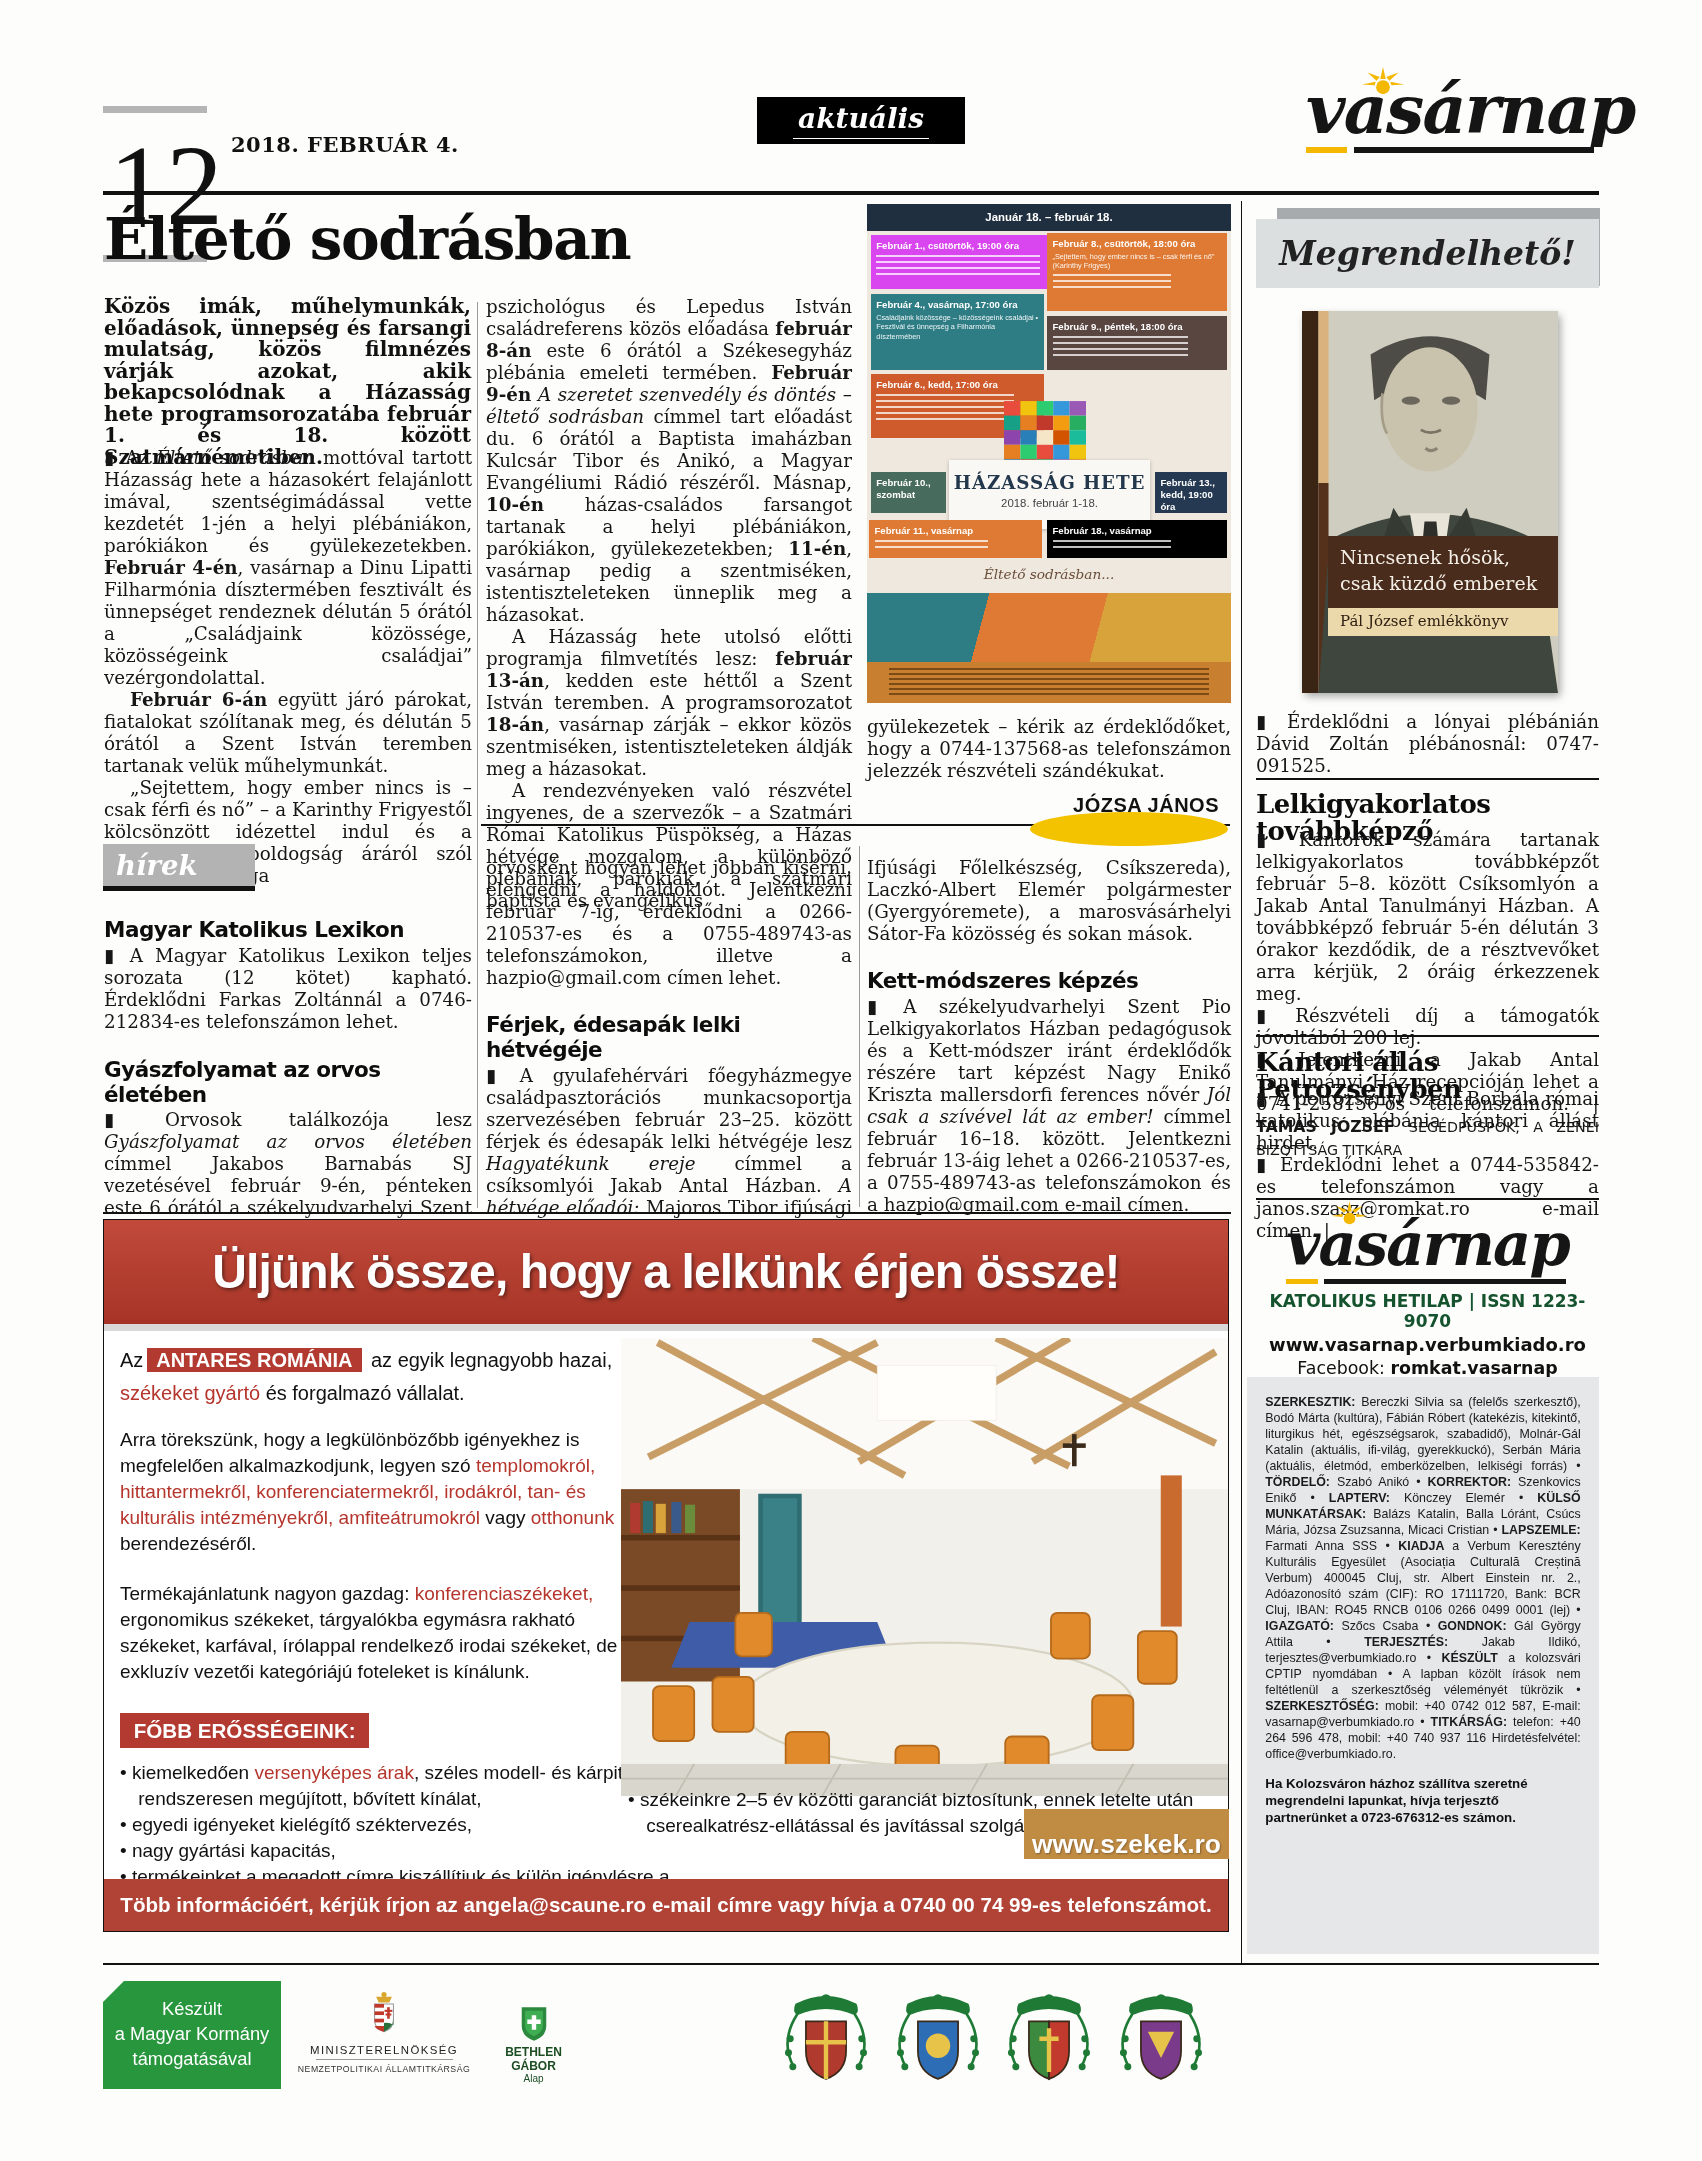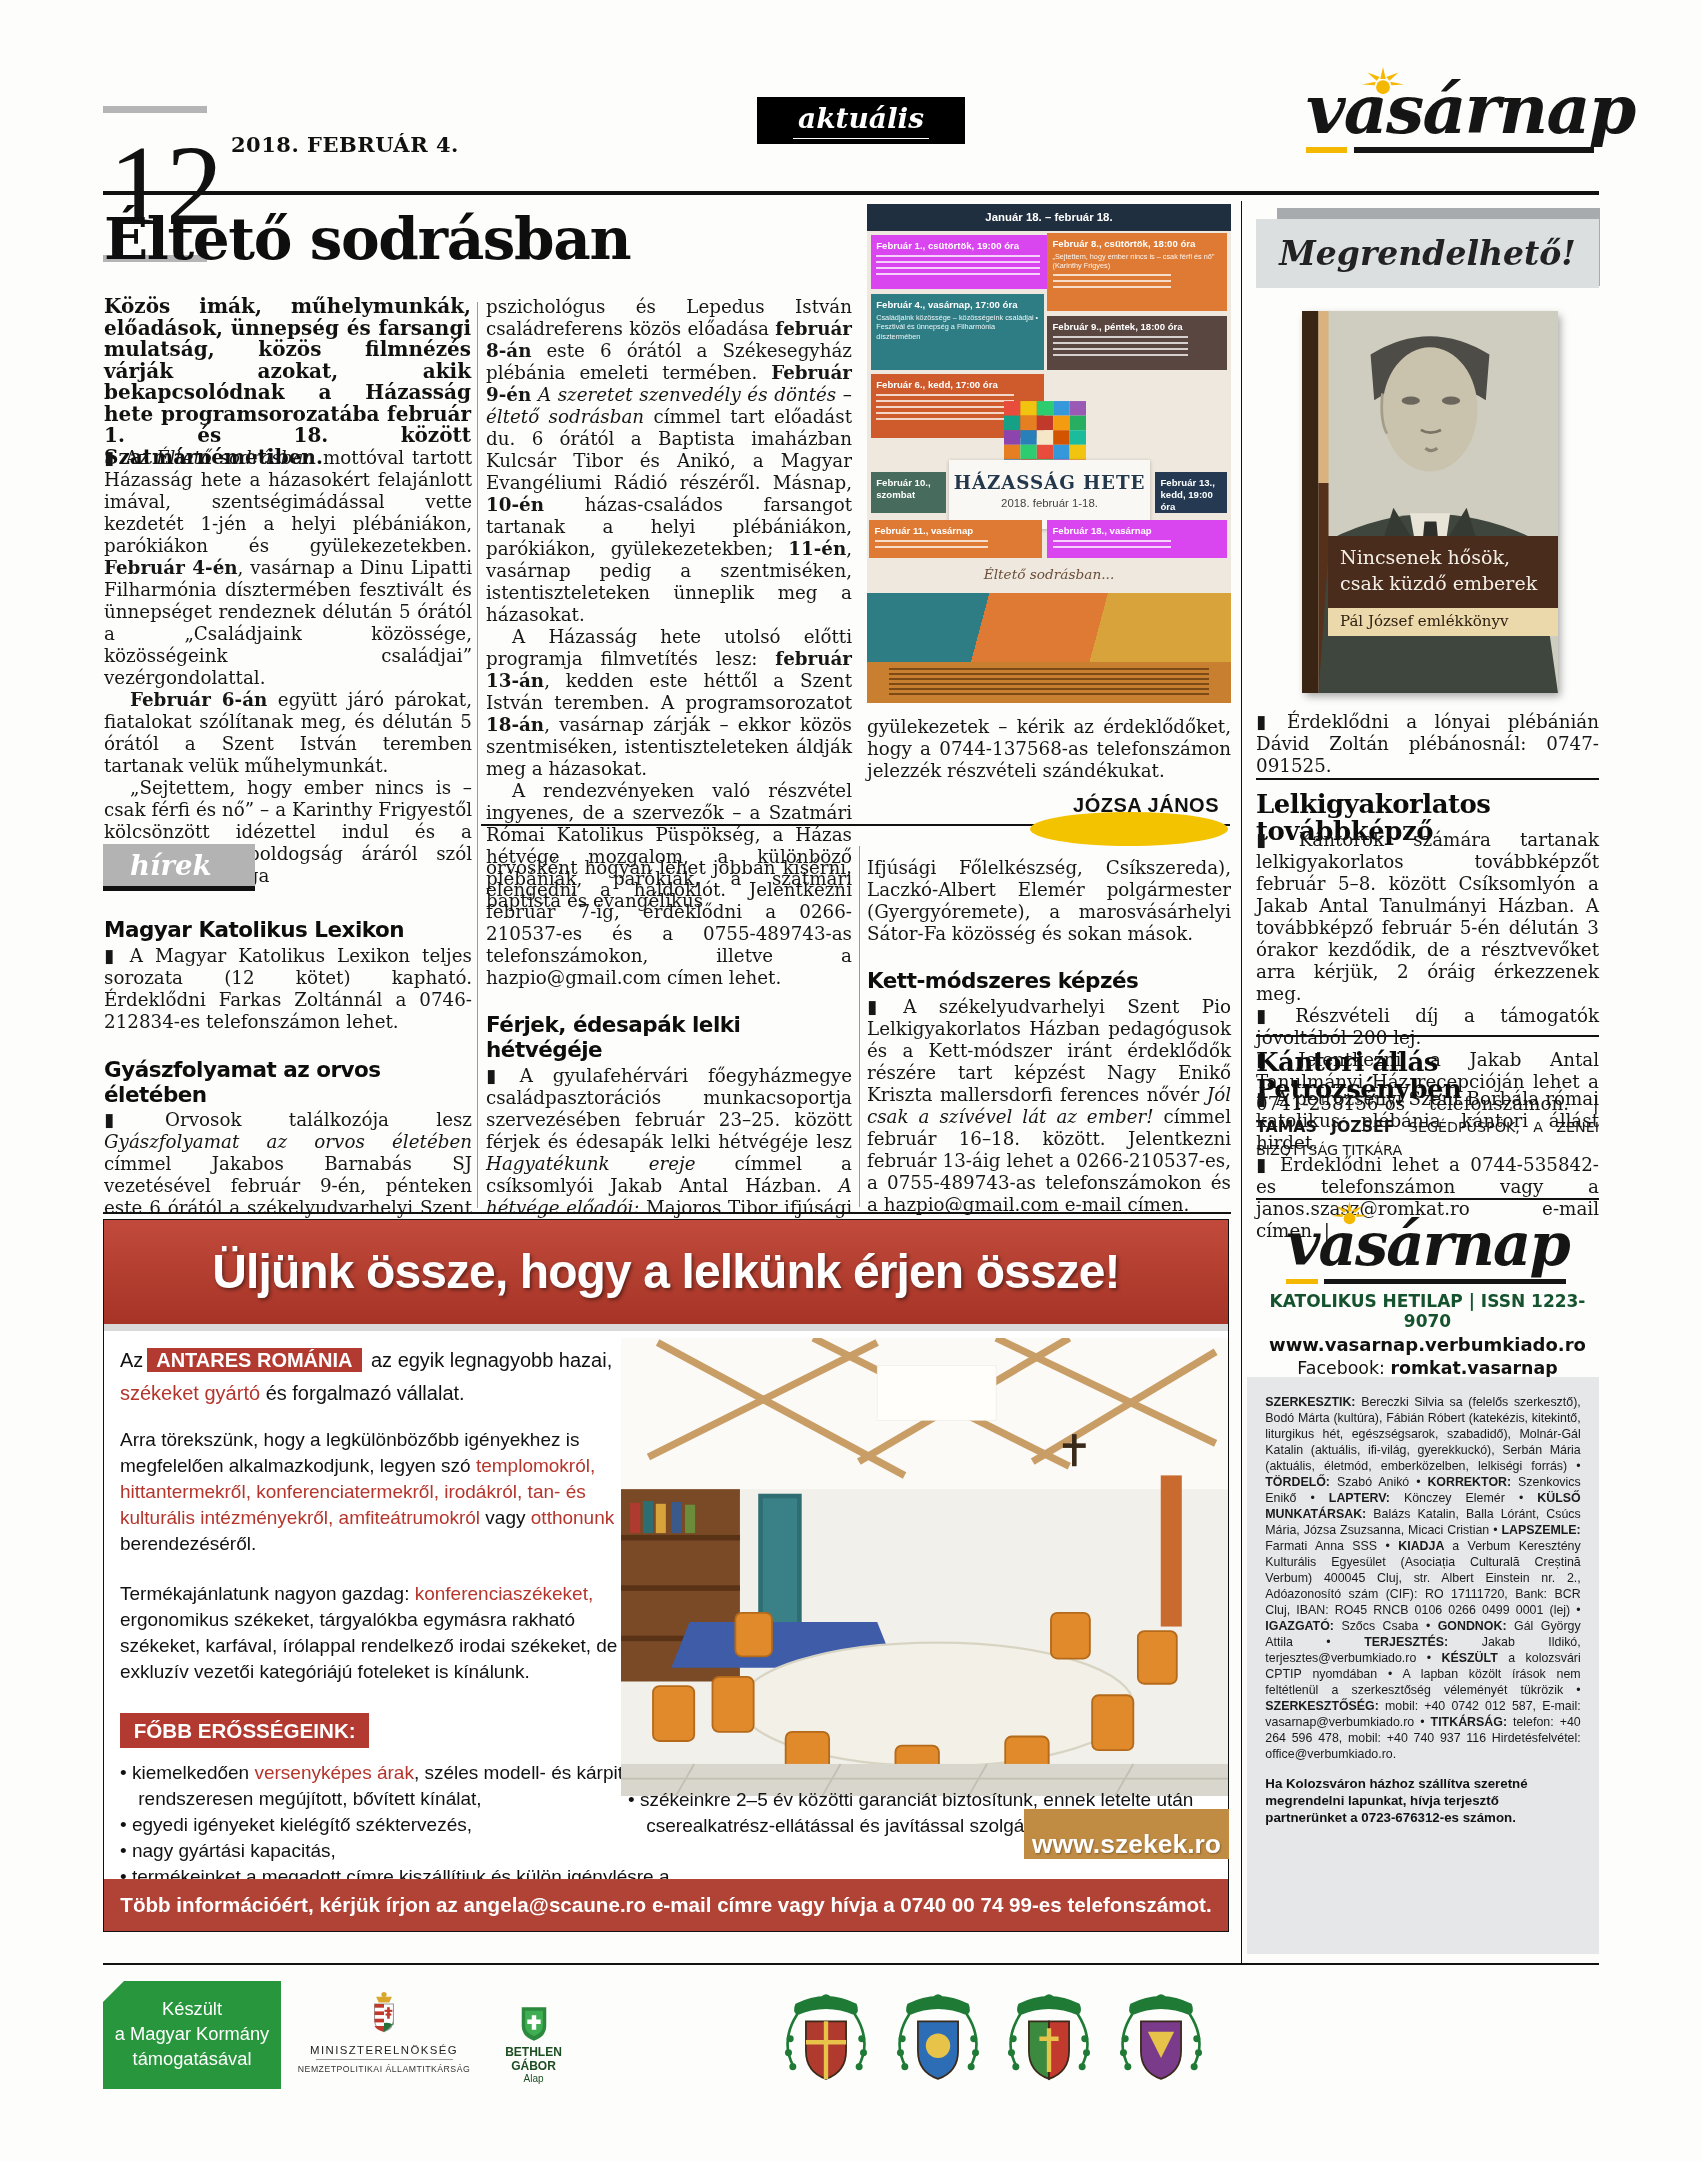--- a/index.html
+++ b/index.html
@@ -27,21 +27,21 @@
   .seg-b{font-weight:700;}
   .seg-i{font-style:italic;}
   .seg-r{color:#b5352c;}
   .seg-m{letter-spacing:1.8px;}
   .seg-by{font-family:"DejaVu Sans",sans-serif;font-weight:700;font-size:0.86em;}
   .seg-byl{font-family:"DejaVu Sans",sans-serif;font-size:0.78em;}
   .seg-co{background:#b23a30;color:#fff;font-weight:700;padding:0.9px 9.2px;margin:0 3.7px;}
 
   .news-title{font-family:"DejaVu Sans",sans-serif;font-weight:700;font-size:21.5px;letter-spacing:-0.5px;color:#0d0d0d;}
   .hirek-box{background:#b3b3b3;}
-  .hirek-text{font-family:"DejaVu Serif",serif;font-style:italic;font-weight:700;color:#fff;font-size:27.5px;padding-left:27px;line-height:42px;}
+  .hirek-text{font-family:"DejaVu Serif",serif;font-style:italic;font-weight:700;color:#fff;font-size:27.5px;padding-left:13px;line-height:42px;}
   .rc-title{font-weight:700;font-size:26px;letter-spacing:-0.5px;color:#0d0d0d;line-height:1.05;}
 
   .byline{font-family:"Liberation Sans",sans-serif;font-weight:700;font-size:20px;letter-spacing:0.5px;color:#111;}
   .hl-ellipse{position:absolute;background:#f3c300;border-radius:50%;}
 
   
   .poster{background:#efe8df;overflow:hidden;}
   .tile{position:absolute;color:#fff;padding:4.6px 5.5px;box-sizing:border-box;}
   .tile-date{font-family:"Liberation Sans",sans-serif;font-weight:700;font-size:9.6px;line-height:12px;}
   .tile-sub{font-family:"Liberation Sans",sans-serif;font-size:7.3px;line-height:9.2px;opacity:.92;margin-top:2.7px;}
@@ -206,21 +206,21 @@
     <div class="tile" style="left:3.7px;top:268px;width:75px;height:41px;background:#476b5d">
       <div class="tile-date">Február 10., szombat</div>
     </div>
     <div class="tile" style="left:288px;top:268px;width:72px;height:41px;background:#253a52">
       <div class="tile-date">Február 13., kedd, 19:00 óra</div>
     </div>
     <div class="tile" style="left:2px;top:316px;width:173px;height:38px;background:#de7a33">
       <div class="tile-date">Február 11., vasárnap</div>
       <div class="faux" style="width:70%;height:10px"></div>
     </div>
-    <div class="tile" style="left:180px;top:316px;width:180px;height:38px;background:#d946ef">
+    <div class="tile" style="left:180px;top:316px;width:180px;height:38px;background:#000000">
       <div class="tile-date">Február 18., vasárnap</div>
       <div class="faux" style="width:70%;height:10px"></div>
     </div>
 
     <div class="abs center-motto" style="left:0;top:362px;width:364px">Éltető sodrásban...</div>
 
     <div class="abs" style="left:0;top:389px;width:364px;height:69px;background:linear-gradient(105deg,#2e7d85 0 32%,#de7a33 32% 63%,#d9a33b 63% 100%)"></div>
     <div class="abs" style="left:0;top:458px;width:364px;height:41px;background:#c87f2f;padding-top:6.4px;box-sizing:border-box">
       <div class="faux-dark" style="width:88%;height:26.5px;margin:0 auto"></div>
     </div>

